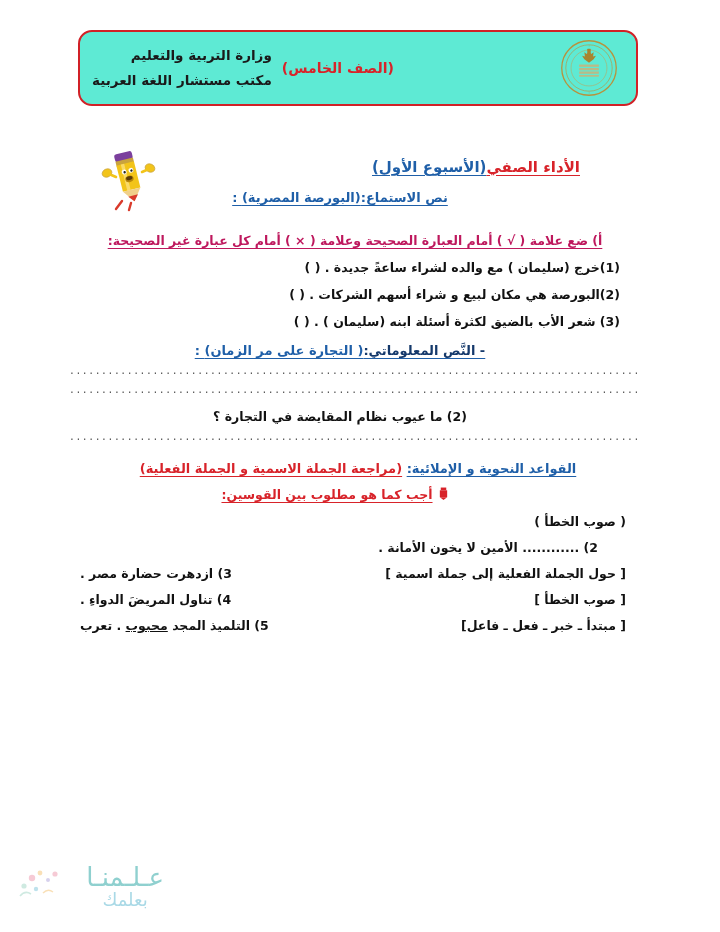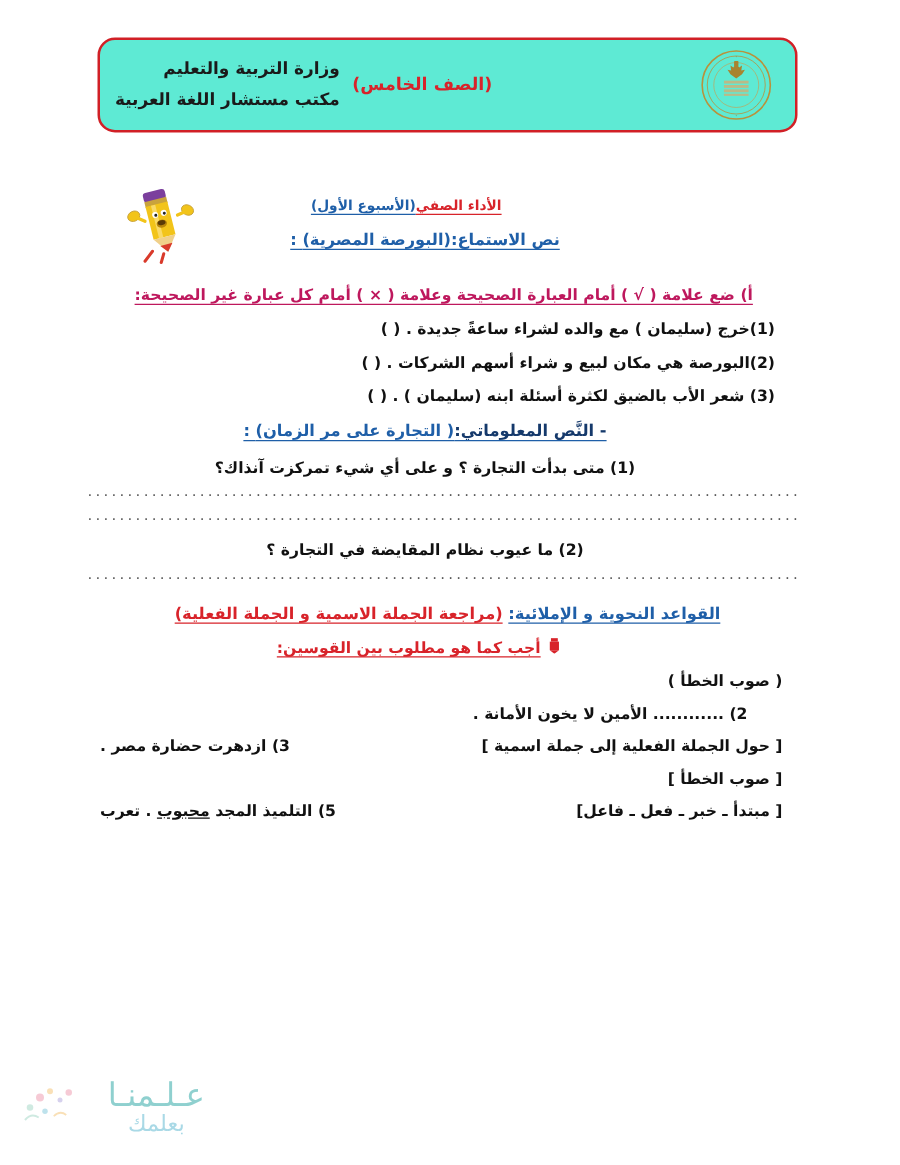--- a/index.html
+++ b/index.html
@@ -71,22 +71,22 @@
   
   .content {
     position: absolute;
     left: 70px;
     top: 150px;
     width: 570px;
     text-align: right;
   }
 
   .title-line {
-    text-align: center;
-    font-size: 11px;
+    text-align: right;
+    font-size: 15px;
     font-weight: bold;
     margin-top: 8px;
     margin-bottom: 0;
     padding-right: 60px;
   }
   .t-red { color: #d8232a; text-decoration: underline; text-underline-offset: 3px; }
   .t-blue { color: #1f5fa8; text-decoration: underline; text-underline-offset: 3px; }
   .t-dark { color: #15396b; }
 
   .sec-head {
@@ -293,21 +293,20 @@
   <div class="instruction">أ) ضع علامة ( √ ) أمام العبارة الصحيحة وعلامة ( × ) أمام كل عبارة غير الصحيحة:</div>
 
   <div class="statement">(1)خرج (سليمان ) مع والده لشراء ساعةً جديدة .    (     )</div>
   <div class="statement">(2)البورصة هي مكان لبيع و شراء أسهم الشركات .   (     )</div>
   <div class="statement">(3)   شعر الأب بالضيق لكثرة أسئلة ابنه (سليمان ) .    (     )</div>
 
   <div class="sec-head">
     <span class="t-dark">- النَّص المعلوماتي:</span><span>( التجارة على مر الزمان)</span><span> :</span>
   </div>
 
-  <div class="q-line">(1) متى بدأت  التجارة ؟ و  على أي شيء تمركزت آنذاك؟</div>
   <div class="dots">......................................................................................................................</div>
   <div class="dots">......................................................................................................................</div>
 
   <div class="q-line">(2) ما عيوب نظام المقايضة في التجارة  ؟</div>
   <div class="dots">......................................................................................................................</div>
 
   <div class="gram-head">
     <span class="b">القواعد النحوية و الإملائية:</span>
     <span class="r">(مراجعة الجملة الاسمية و الجملة الفعلية)</span>
   </div>
@@ -332,20 +331,21 @@
       <span class="ex-prompt"><span>2)</span> <span>............ الأمين لا يخون الأمانة .</span></span>
     </div>
 
     <div class="ex-row">
       <span class="ex-hint">[ حول الجملة الفعلية إلى جملة اسمية ]</span>
       <span class="ex-prompt"><span>3)</span> <span>ازدهرت حضارة مصر .</span></span>
     </div>
 
     <div class="ex-row">
       <span class="ex-hint">[ صوب الخطأ ]</span>
+      <span class="ex-prompt"><span>4)</span> <span>تناول المريضَ الدواءِ .</span></span>
     </div>
 
     <div class="ex-row">
       <span class="ex-hint">[ مبتدأ ـ خبر ـ فعل ـ فاعل]</span>
       <span class="ex-prompt"><span>5)</span> <span>التلميذ المجد </span><u>محبوب</u><span> . تعرب</span></span>
     </div>
 
   </div>
 </div>
 

